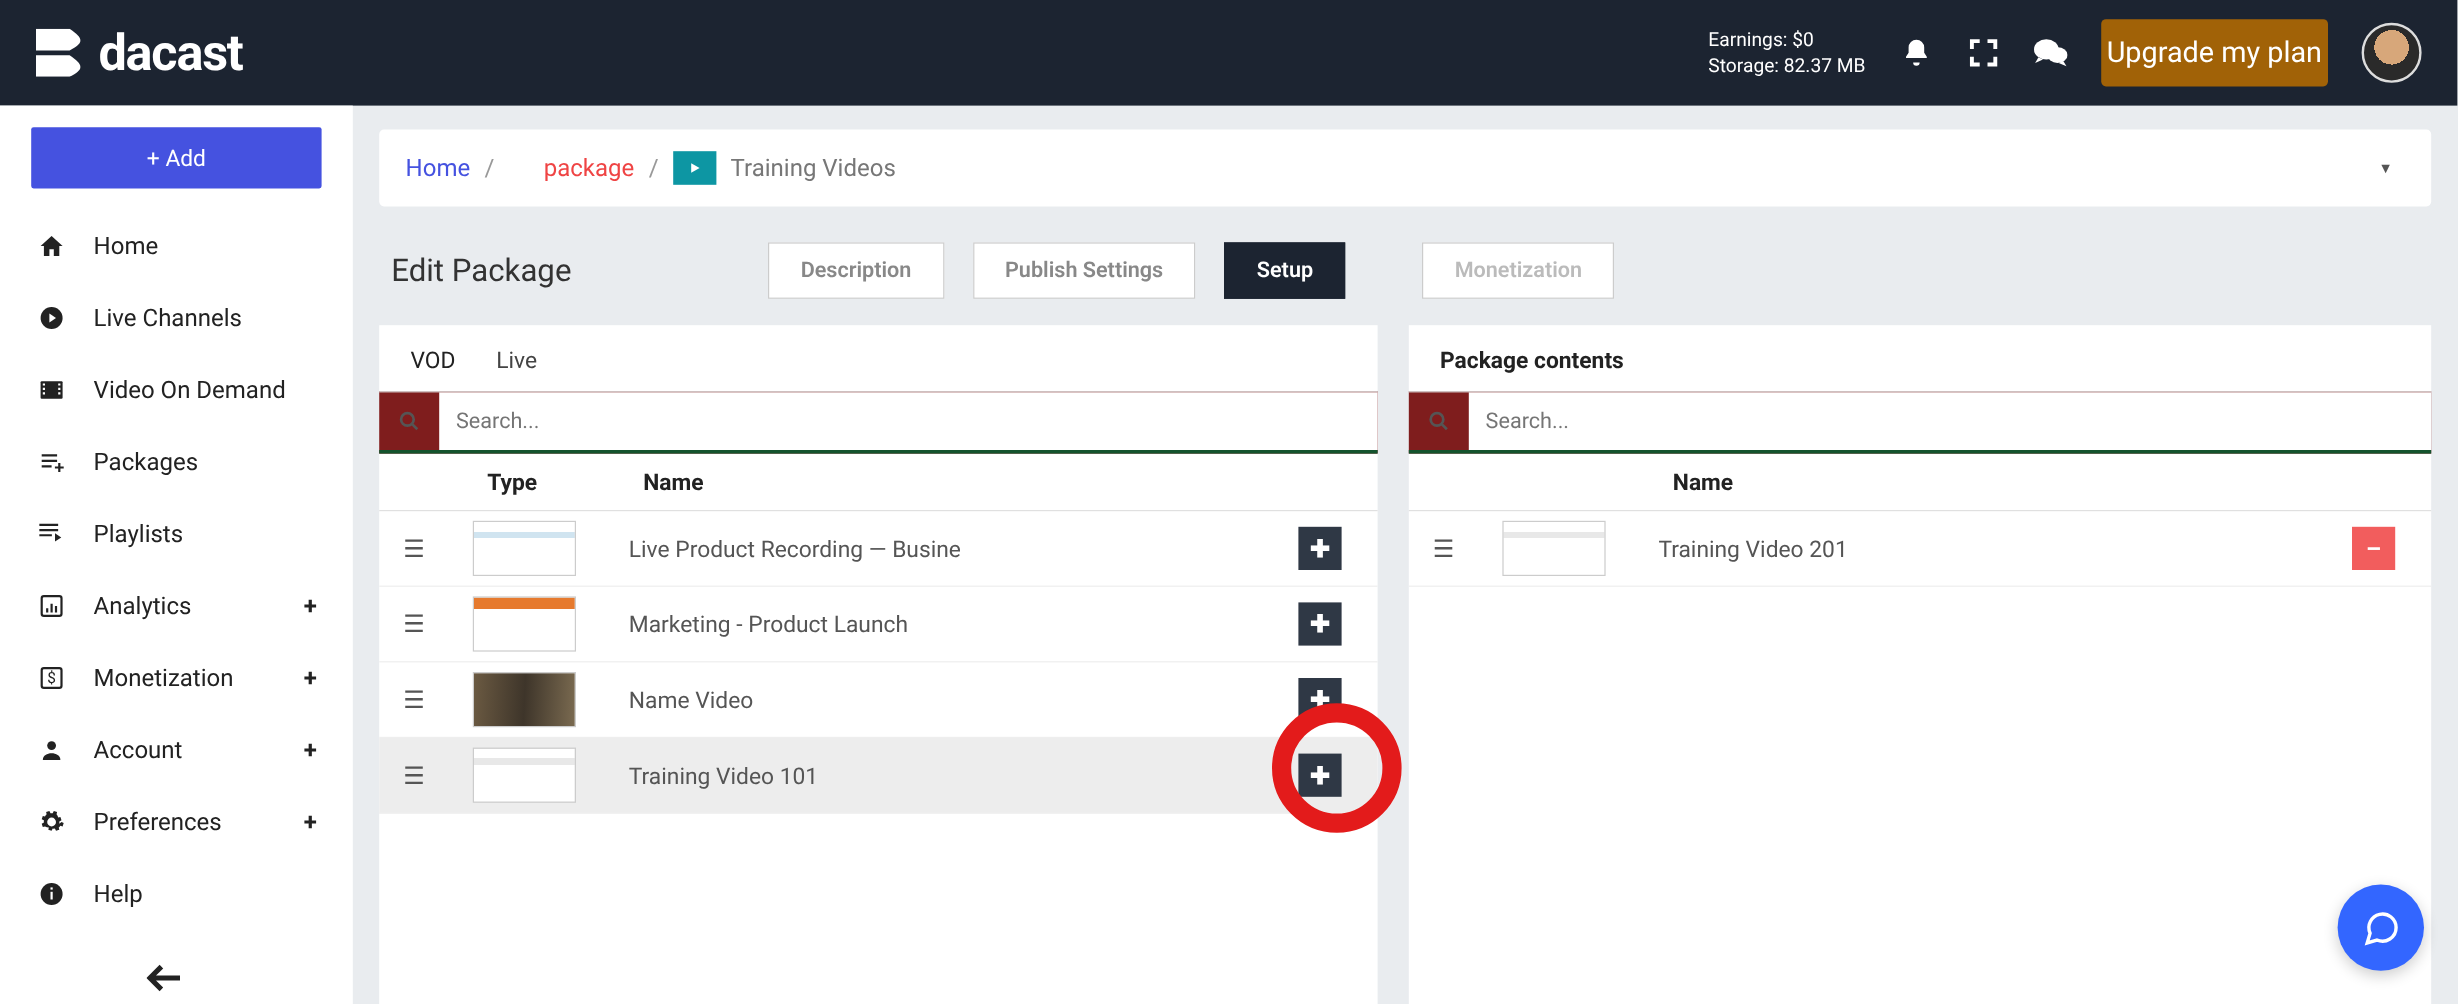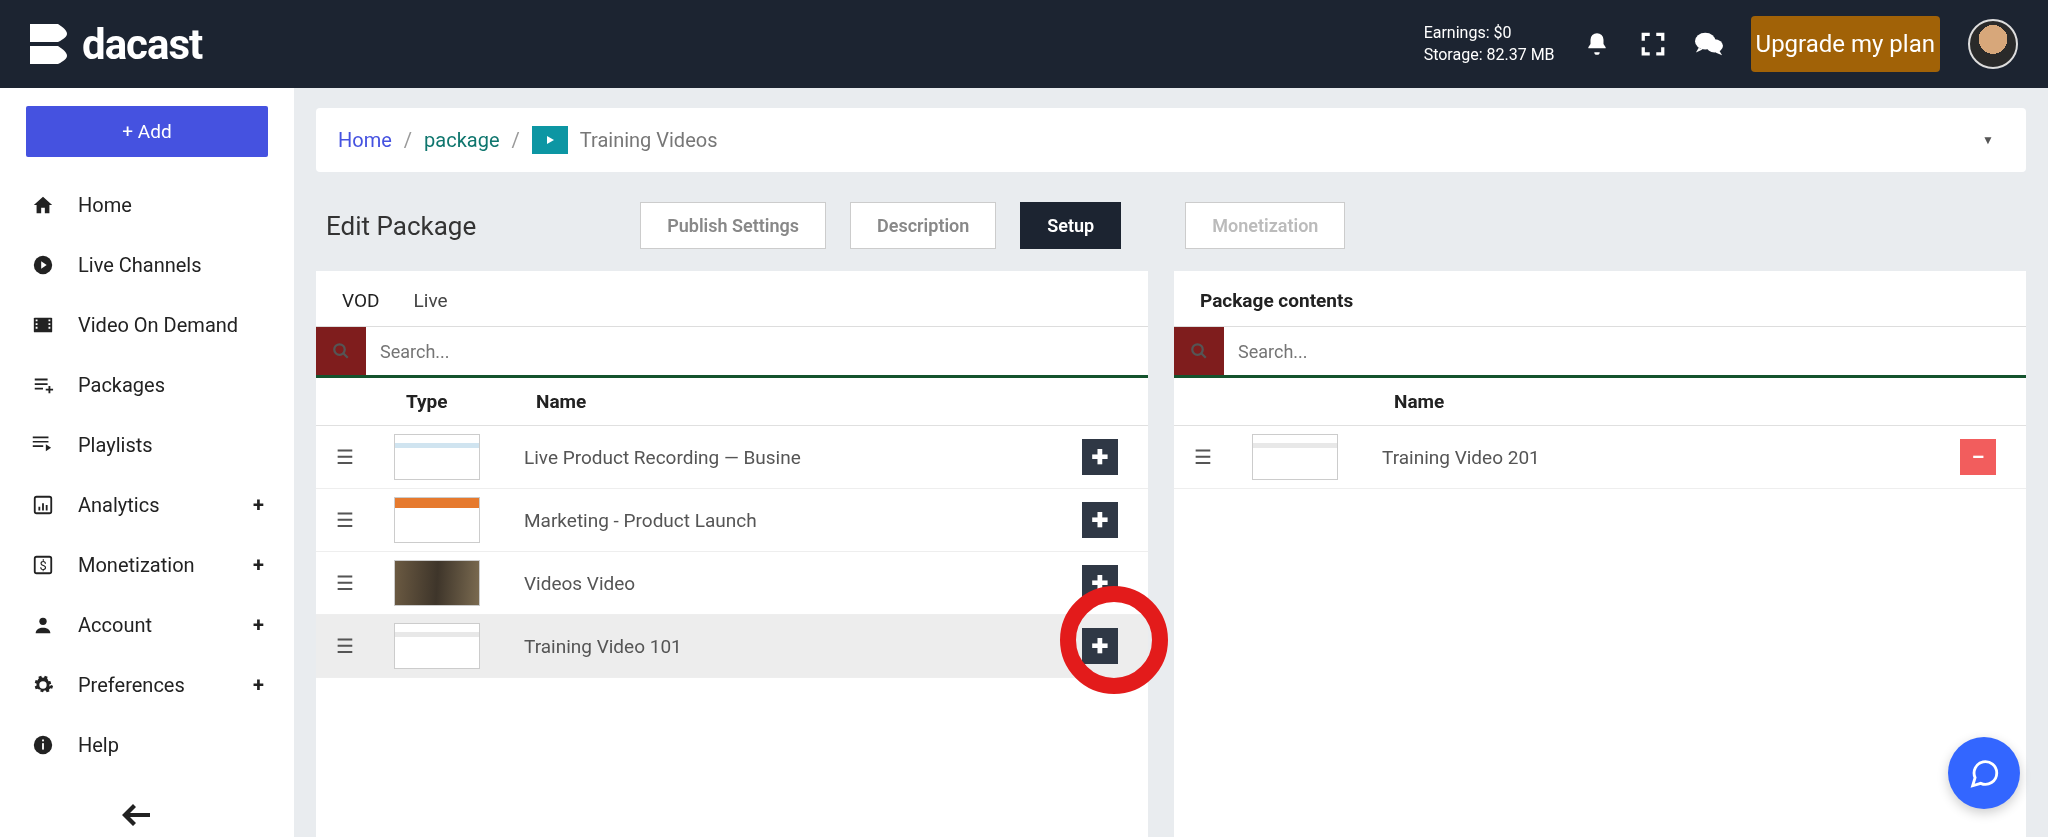--- a/index.html
+++ b/index.html
@@ -235,35 +235,35 @@
           <path d="M28 10H8l6-6-3-3L0 12l11 11 3-3-6-6h20z"></path>
         </svg>
     </div>
   </div>
 
   <div class="content">
 
     <div class="breadcrumbs">
       <a>Home</a>
       <span class="sep">/</span>
-      <span style="cursor:pointer;color:#0f766e;">package</span>
+      <span style="cursor:pointer;color:#ef4444;margin-left:29px;">package</span>
       <span class="sep">/</span>
       <span class="bc-icon">
         <svg width="12" height="12" viewBox="0 0 12 12" fill="#fff">
             <path d="M3 2l7 4-7 4z"></path>
           </svg>
       </span>
       <span class="bc-title">Training Videos</span>
       <span class="bc-caret">▼</span>
     </div>
 
     <div class="page-head">
       <div class="page-title">Edit Package</div>
+      <button class="tab-btn">Description</button>
       <button class="tab-btn">Publish Settings</button>
-      <button class="tab-btn">Description</button>
       <button class="tab-btn active">Setup</button>
       <div class="tab-gap"></div>
       <button class="tab-btn disabled">Monetization</button>
     </div>
 
     <div class="panels">
 
       <div class="panel left">
         <div class="panel-tabs">
           <span class="panel-tab">VOD</span>
@@ -302,21 +302,21 @@
           <span class="c3">Marketing - Product Launch</span>
           <span class="c4">
               <button class="sq-btn">✚</button>
             </span>
         </div>
         <div class="row">
           <span class="c1">☰</span>
           <span class="c2">
               <div class="thumb t3"></div>
             </span>
-          <span class="c3">Videos Video</span>
+          <span class="c3">Name Video</span>
           <span class="c4">
               <button class="sq-btn">✚</button>
             </span>
         </div>
         <div class="row highlight">
           <span class="c1">☰</span>
           <span class="c2">
               <div class="thumb t4"></div>
             </span>
           <span class="c3">Training Video 101</span>

